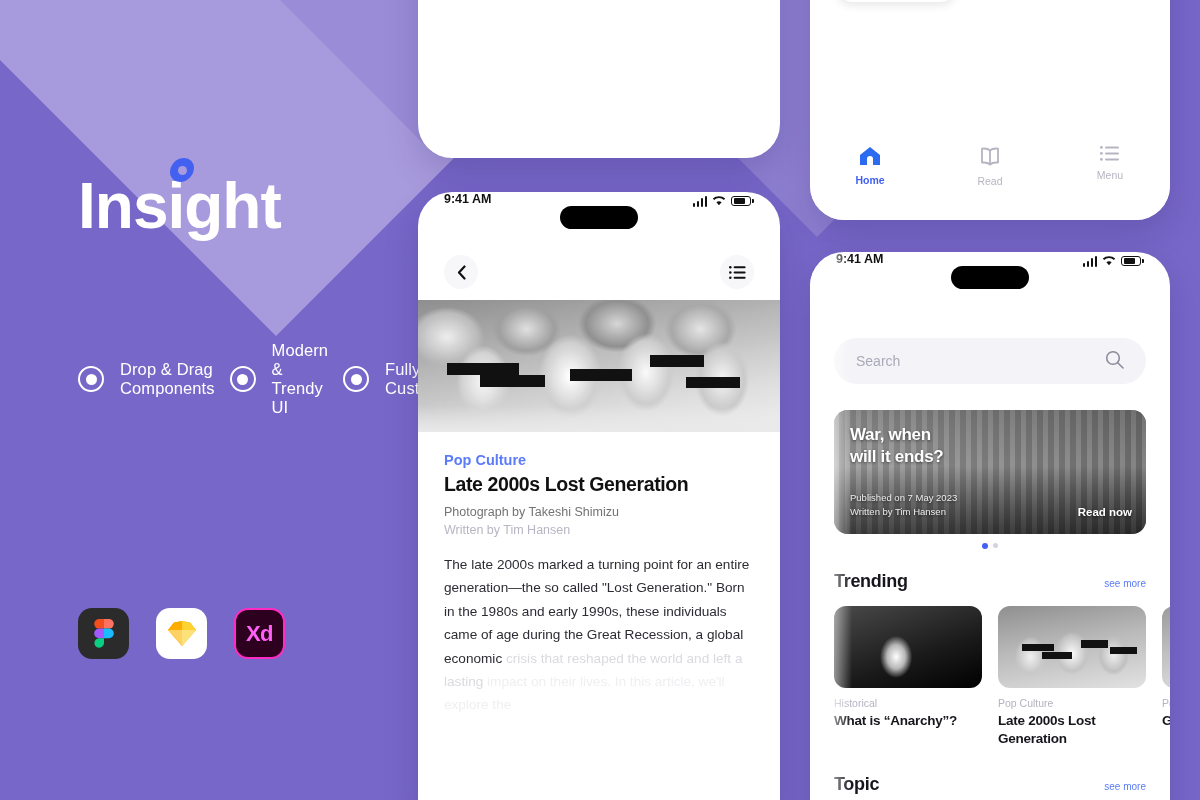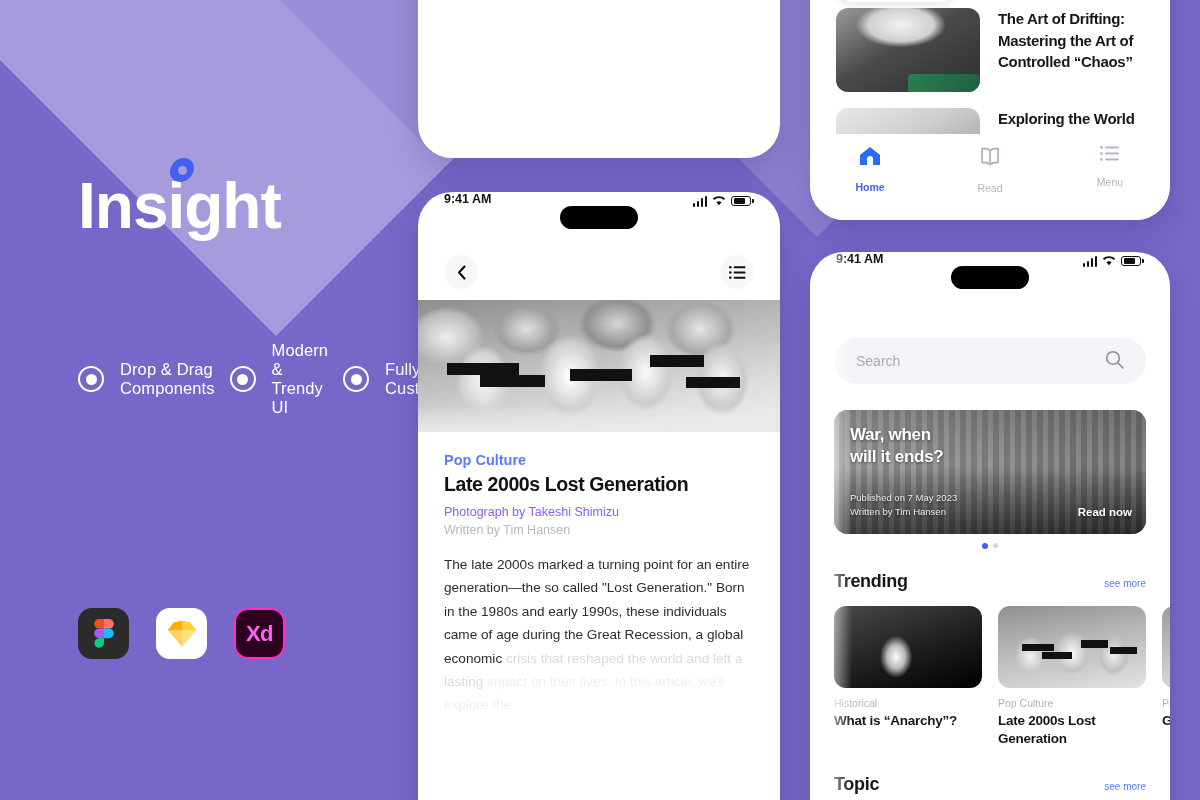--- a/index.html
+++ b/index.html
@@ -82,42 +82,42 @@
       radial-gradient(ellipse 48px 40px at 78% 22%, #e0e0e0 0%, #a6a6a6 60%, transparent 75%),
       linear-gradient(170deg,#8d8d8d 0%,#b5b5b5 38%,#d8d8d8 72%,#eaeaea 100%);
     filter: grayscale(1) contrast(1.05);
   }
   .bar-censor { position:absolute; background:#111; }
   .hero-bottom-fade { position:absolute; left:0; right:0; bottom:0; height:26px; background:linear-gradient(to bottom, rgba(210,210,210,0), #e9e9e9); }
 
   .cp-body { padding:20px 26px 0 26px; }
   .cat { font-size:14.5px; color:#5B7CFA; font-weight:600; }
   .art-title { margin-top:5px; font-size:19.5px; font-weight:700; color:#111; letter-spacing:-.4px; }
-  .byline { margin-top:9px; font-size:12.5px; color:#8b5cf6; }
+  .byline { margin-top:9px; font-size:12.5px; color:#737373; }
   .byline2 { margin-top:4px; font-size:12.5px; color:#B6B6C4; }
   .para { margin-top:16px; font-size:13.6px; line-height:1.72; color:#2C2C34; }
   .para .fade1 { color:#DADADF; }
   .para .fade2 { color:#EFEFF2; }
 
   
   .tr-chip-row { position:absolute; left:26px; top:378px; }
   .chip { display:inline-flex; align-items:center; justify-content:center; height:34px; padding:0 22px; border-radius:17px; background:#fff; box-shadow:0 3px 10px rgba(0,0,0,.10); font-size:14px; color:#5B7CFA; font-weight:600; }
   .tr-list { position:absolute; left:26px; right:26px; top:418px; display:flex; flex-direction:column; gap:16px; }
   .tr-item { display:flex; gap:18px; align-items:flex-start; }
   .tr-thumb { width:144px; height:84px; border-radius:12px; flex:0 0 auto; overflow:hidden; }
   .thumb-drift { background:
       radial-gradient(ellipse 60px 30px at 45% 20%, #f2f2f2 0%, #cfcfcf 55%, transparent 75%),
       linear-gradient(150deg,#9a9a9a 0%,#4a4a4a 45%,#2a2f2c 100%); }
   .thumb-drift::after { content:""; display:block; width:50%; height:44%; margin:46% 0 0 50%; background:linear-gradient(120deg,#2f7d52,#1d5c3a); border-radius:4px; }
   .thumb-yellow { background:linear-gradient(150deg,#e8e8e8 0%,#cfcfcf 40%,#8f8f8f 100%); position:relative; }
   .thumb-yellow::after { content:""; position:absolute; left:-6%; top:40%; width:78%; height:54%; background:linear-gradient(140deg,#FFD83D,#E2A400); border-radius:40px 14px 8px 8px; }
   .tr-title { font-size:15px; font-weight:700; color:#16161C; line-height:1.44; letter-spacing:-.3px; }
 
   .tabbar { position:absolute; left:0; right:0; bottom:0; height:86px; background:#fff; border-radius:0 0 34px 34px; display:flex; align-items:flex-start; padding-top:12px; }
-  .tab { flex:1; display:flex; flex-direction:column; align-items:center; gap:11px; }
+  .tab { flex:1; display:flex; flex-direction:column; align-items:center; gap:4px; }
   .tab-label { font-size:10.5px; color:#B5B5C2; }
   .tab.active .tab-label { color:#4361F0; font-weight:700; }
 
   
   .br-search { margin:34px 24px 0 24px; height:46px; border-radius:23px; background:#F4F4F8; display:flex; align-items:center; justify-content:space-between; padding:0 22px; }
   .br-search-ph { font-size:14px; color:#A9A9B8; }
 
   .br-hero { margin:26px 24px 0 24px; height:124px; border-radius:14px; position:relative; overflow:hidden; background:#6d6d6d; }
   .br-hero-img { position:absolute; inset:0;
     background:
@@ -291,30 +291,20 @@
   </div>
 
 </div>
 
 <div class="phone phone-top-right">
 
   <div class="tr-chip-row">
     <span class="chip">Automotive</span>
   </div>
 
-  <div class="tr-list">
-    <div class="tr-item">
-      <span class="tr-thumb thumb-drift"></span>
-      <span class="tr-title">The Art of Drifting: Mastering the Art of Controlled “Chaos”</span>
-    </div>
-    <div class="tr-item">
-      <span class="tr-thumb thumb-yellow"></span>
-      <span class="tr-title">Exploring the World</span>
-    </div>
-  </div>
 
   <div class="tabbar">
     <div class="tab active">
       <span>
         <svg width="22" height="20" viewBox="0 0 22 20">
             <path d="M11 1 1 9v10h7v-6a3 3 0 0 1 6 0v6h7V9z" fill="#2B6BF0"></path>
           </svg>
       </span>
       <span class="tab-label">Home</span>
     </div>

